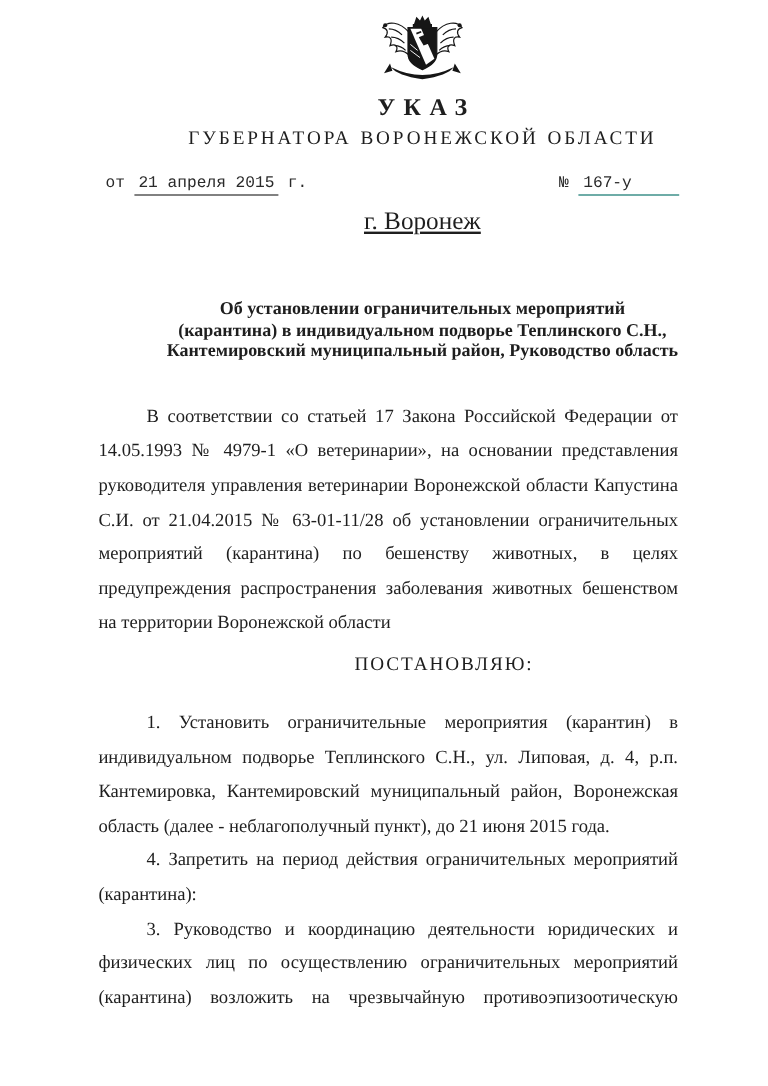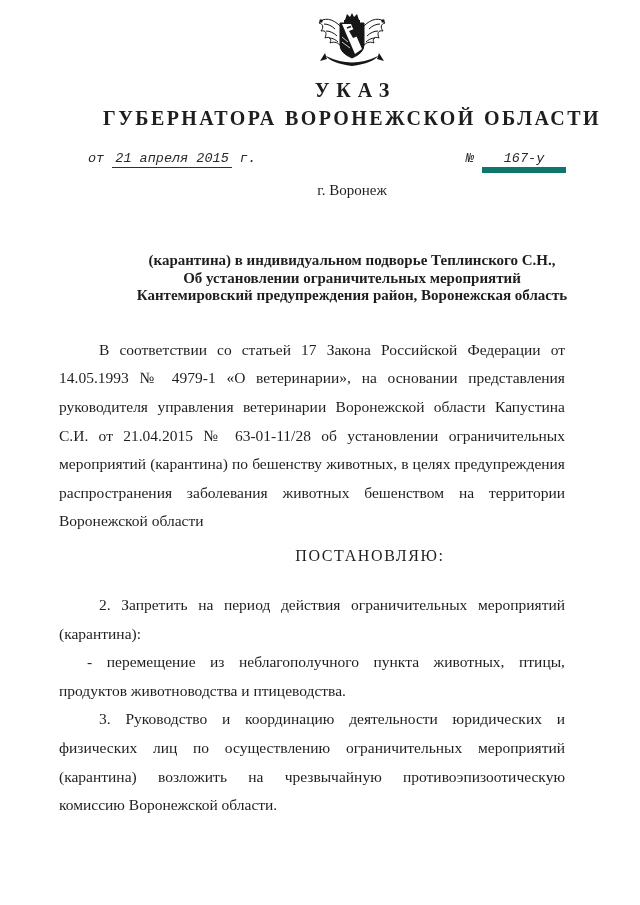--- a/index.html
+++ b/index.html
@@ -27,62 +27,61 @@
   }
   .doc-type {
     margin-top: 9px;
     font-size: 20px;
     font-weight: bold;
     letter-spacing: 7px;
     text-indent: 7px; 
   }
   .authority {
     margin-top: 5px;
-    font-size: 20px;
-    font-weight: bold;
+    font-size: 16px;
+    font-weight: normal;
     letter-spacing: 2.4px;
     word-spacing: 1px;
   }
   .date-row {
     margin-top: 21px;
     padding-left: 88px;
     padding-right: 74px;
     display: flex;
     justify-content: space-between;
     align-items: baseline;
     font-family: "Liberation Mono", monospace;
     font-size: 13.5px;
     color: #2a2a2a;
-    font-style: italic;
   }
   .uline {
     border-bottom: 1px solid #2f2f2f;
     padding: 0 3px 1px 3px;
     white-space: nowrap;
   }
   .num-uline {
     display: inline-block;
     min-width: 76px;
-    text-align: center;
-    border-bottom: 6px solid #0f766e;
+    border-bottom: 1px solid #0f766e;
     padding: 0 4px 1px 4px;
   }
   .place-line {
     margin-top: 9px;
-    font-size: 15px;
+    font-size: 21px;
+    text-decoration: underline;
   }
   .doc-title {
     margin-top: 53px;
     font-size: 15px;
     font-weight: bold;
     line-height: 17.6px;
   }
   .body-zone {
     margin-top: 31px;
-    padding-left: 59px;
+    padding-left: 82px;
     padding-right: 75px;
     font-size: 15.5px;
     line-height: 28.6px;
     text-align: justify;
   }
   .body-zone p {
     margin: 0;
   }
   .indent {
     text-indent: 40px;
@@ -167,33 +166,33 @@
     <div>
       <span>№</span>
       <span class="num-uline">167-у</span>
     </div>
   </div>
 
   <div class="header-zone">
     <div class="place-line">г. Воронеж</div>
 
     <div class="doc-title">
+      <div>Об установлении ограничительных мероприятий</div>
       <div>(карантина) в индивидуальном подворье Теплинского С.Н.,</div>
-      <div>Об установлении ограничительных мероприятий</div>
-      <div>Кантемировский предупреждения район, Воронежская область</div>
+      <div>Кантемировский муниципальный район, Руководство область</div>
     </div>
   </div>
 
   <div class="body-zone">
     <p class="indent">В соответствии со статьей 17 Закона Российской Федерации от 14.05.1993 № 4979-1 «О ветеринарии», на основании представления руководителя управления ветеринарии Воронежской области Капустина С.И. от 21.04.2015 № 63-01-11/28 об установлении ограничительных мероприятий (карантина) по бешенству животных, в целях предупреждения распространения заболевания животных бешенством на территории Воронежской области</p>
   </div>
 
   <div class="resolution-heading">ПОСТАНОВЛЯЮ:</div>
 
   <div class="body-zone resolution-body">
-    <p class="indent">2. Запретить на период действия ограничительных мероприятий (карантина):</p>
-    <p class="sub-indent">- перемещение из неблагополучного пункта животных, птицы, продуктов животноводства и птицеводства.</p>
+    <p class="indent">1. Установить ограничительные мероприятия (карантин) в индивидуальном подворье Теплинского С.Н., ул. Липовая, д. 4, р.п. Кантемировка, Кантемировский муниципальный район, Воронежская область (далее - неблагополучный пункт), до 21 июня 2015 года.</p>
+    <p class="indent">4. Запретить на период действия ограничительных мероприятий (карантина):</p>
     <p class="indent">3. Руководство и координацию деятельности юридических и физических лиц по осуществлению ограничительных мероприятий (карантина) возложить на чрезвычайную противоэпизоотическую комиссию Воронежской области.</p>
   </div>
 
   <div class="artifact-dot"></div>
 
 </div>
 
 </body></html>

